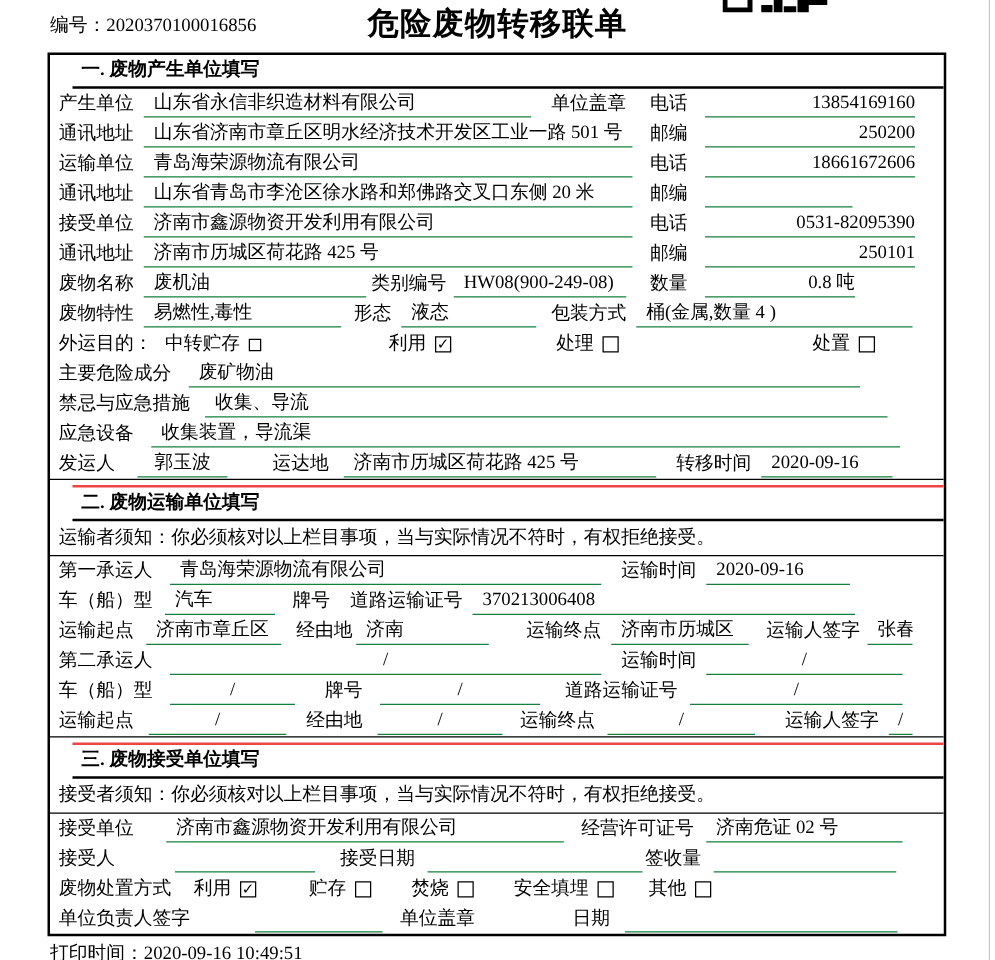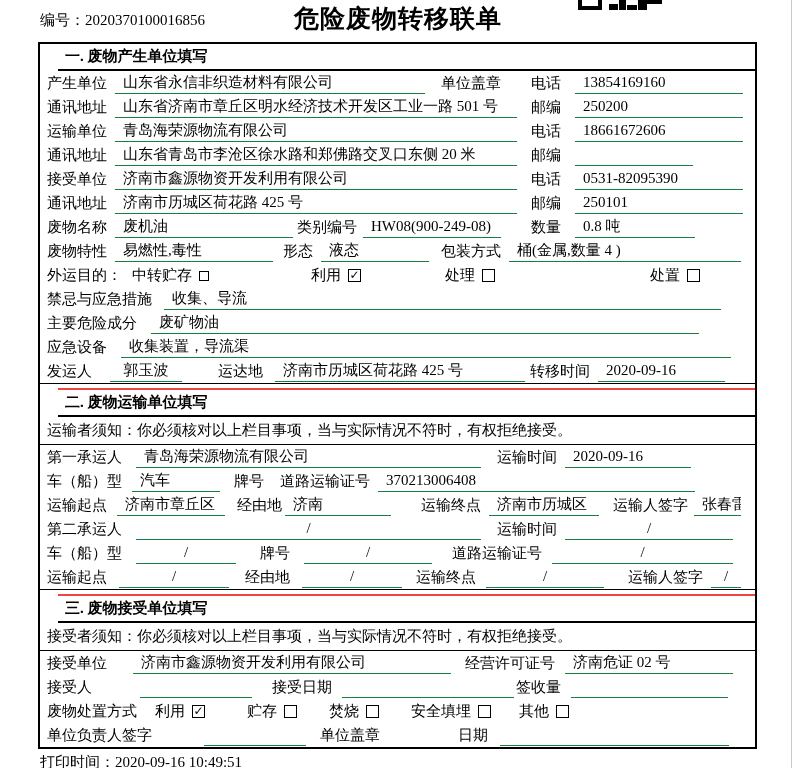--- a/index.html
+++ b/index.html
@@ -17,29 +17,29 @@
   .formtable{
     position:absolute;left:38px;top:42px;width:719px;height:707px;
     border:2px solid #000;box-sizing:border-box;background:#fff;overflow:hidden;font-size:15px;
   }
   .sec-head{height:25px;line-height:25px;font-weight:bold;font-size:15px;padding-left:7px;
     border-bottom:2px solid #000;white-space:nowrap;margin-left:18px;}
   .sec-head.mid{border-top:2px solid #ef4444;margin-top:4px;}
   .rows-block{border-bottom:1px solid #000;}
   .rows-block.last{border-bottom:none;}
   .notice{height:27px;line-height:27px;padding-left:7px;border-bottom:1.5px solid #000;white-space:nowrap;}
-  .row{display:flex;height:24px;padding:0 12px 0 7px;white-space:nowrap;}
+  .row{display:flex;height:24px;padding:0 23px 0 7px;white-space:nowrap;}
   .lbl{line-height:24px;white-space:nowrap;}
   .ul{border-bottom:1px solid #15803d;line-height:23px;height:23px;white-space:nowrap;
       padding-left:8px;box-sizing:border-box;overflow:hidden;}
   .flex1{flex:1;}
   .ctr{text-align:center;padding-left:0;}
   .rgt{margin-left:auto;display:flex;width:212px;}
   .rgt .lbl{width:36px;}
-  .rgt .ul{margin-left:8px;}
+  .rgt .ul{margin-left:8px;text-align:right;}
   .cb{width:13px;height:13px;border:1.3px solid #000;box-sizing:border-box;margin-left:7px;
       align-self:center;display:flex;align-items:center;justify-content:center;
       font-size:12px;line-height:1;font-family:"DejaVu Sans",sans-serif;}
   .cb.small{width:10px;height:10px;margin-top:2px;}
   .footer{position:absolute;left:40px;top:753px;font-size:15px;white-space:nowrap;}
 </style>
 </head>
 <body>
 
 <div class="page-edge"></div>
@@ -151,40 +151,40 @@
       <span class="cb">
           <span></span>
         </span>
       <span class="lbl" style="margin-left:155px">处置</span>
       <span class="cb">
           <span></span>
         </span>
     </div>
 
     <div class="row">
+      <span class="lbl">主要危险成分</span>
+      <span class="ul flex1" style="margin-left:14px;margin-right:44px">废矿物油</span>
+    </div>
+
+    <div class="row">
       <span class="lbl">禁忌与应急措施</span>
       <span class="ul flex1" style="margin-left:12px;margin-right:22px">收集、导流</span>
-    </div>
-
-    <div class="row">
-      <span class="lbl">主要危险成分</span>
-      <span class="ul flex1" style="margin-left:14px;margin-right:44px">废矿物油</span>
     </div>
 
     <div class="row">
       <span class="lbl">应急设备</span>
       <span class="ul flex1" style="margin-left:14px;margin-right:12px">收集装置，导流渠</span>
     </div>
 
     <div class="row">
       <span class="lbl">发运人</span>
       <span class="ul ctr" style="width:72px;margin-left:18px">郭玉波</span>
       <span class="lbl" style="margin-left:36px">运达地</span>
       <span class="ul" style="width:250px;margin-left:12px">济南市历城区荷花路 425 号</span>
-      <span class="lbl" style="margin-left:5px">转移时间</span>
+      <span class="lbl" style="margin-left:16px">转移时间</span>
       <span class="ul flex1" style="margin-left:8px;margin-right:18px">2020-09-16</span>
     </div>
   </div>
 
   <div class="sec-head mid">二. 废物运输单位填写</div>
   <div class="notice">运输者须知：你必须核对以上栏目事项，当与实际情况不符时，有权拒绝接受。</div>
   <div class="rows-block">
 
     <div class="row">
       <span class="lbl">第一承运人</span>

